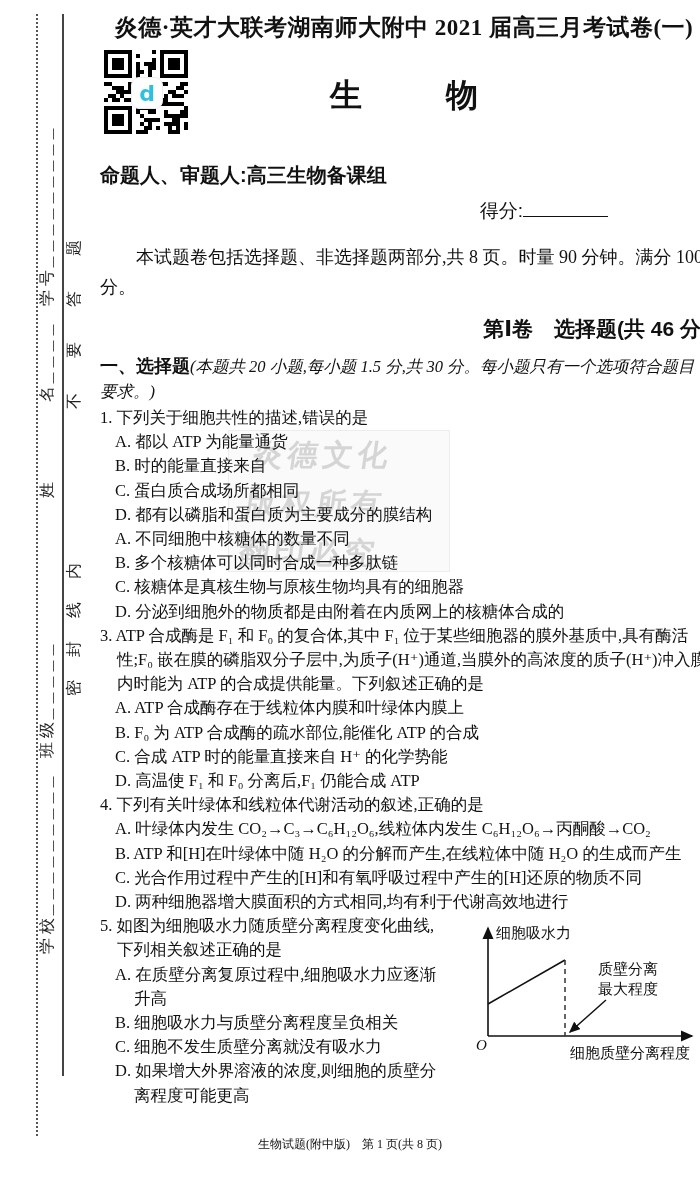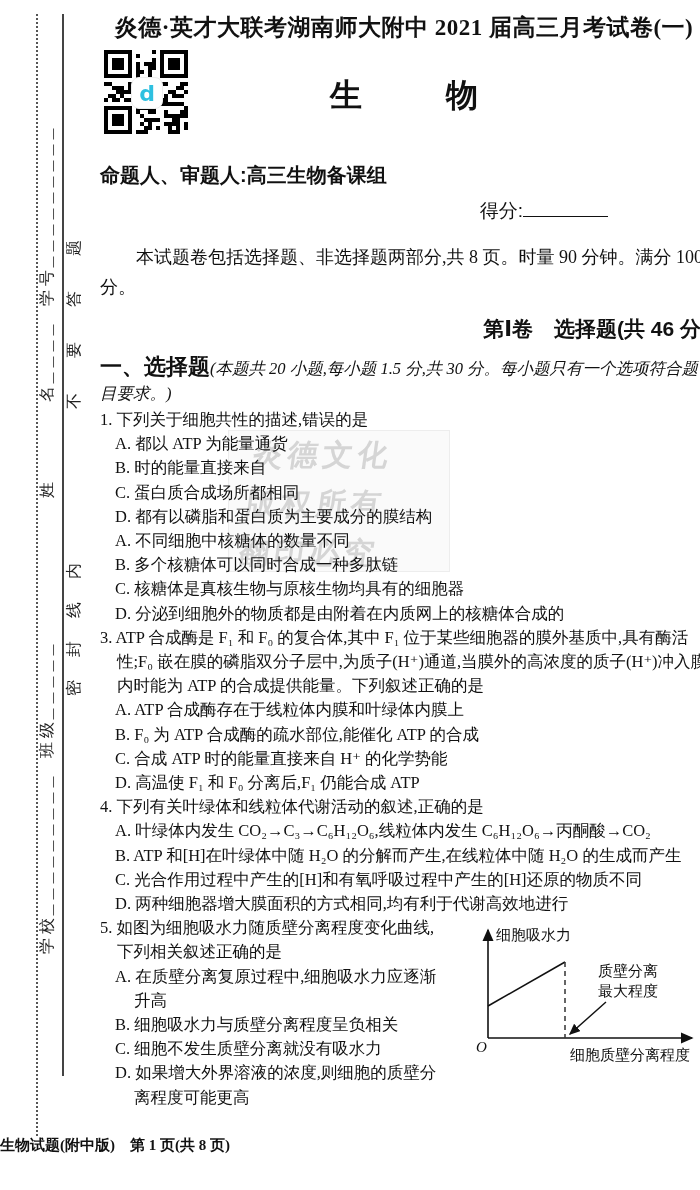--- a/index.html
+++ b/index.html
@@ -35,33 +35,33 @@
   .qr-logo{position:absolute;left:29px;top:29px;width:30px;height:30px;background:#fff;
            border-radius:8px;border:1px solid #eee;display:flex;align-items:center;justify-content:center;
            font-family:"DejaVu Sans",sans-serif;font-weight:bold;font-size:22px;color:#2ec0e0;}
   .subject{display:flex;justify-content:center;gap:84px;font-size:32px;font-weight:bold;padding-top:26px;}
   .setter{margin-top:20px;font-size:20px;font-weight:bold;}
   .score-row{margin-top:8px;text-align:right;padding-right:100px;font-size:19px;font-weight:normal;}
   .score-blank{display:inline-block;width:85px;border-bottom:1.5px solid #111;height:1em;}
   .intro{margin:18px 0 0;font-size:18px;line-height:30px;text-indent:2em;}
   .volume{margin:13px 0 0;text-align:right;font-size:21px;font-weight:bold;}
   .sec-head{margin-top:11px;font-size:17px;line-height:25px;}
-  .sec-head b{font-size:22px;}
+  .sec-head b{font-size:18px;}
   .sec-head .note{font-style:italic;font-size:16.5px;}
 
   .qlist{margin-top:2px;}
   .question{font-size:16.5px;line-height:24.2px;}
   .stem{padding-left:17px;text-indent:-17px;}
   .opt{margin-left:15px;padding-left:19px;text-indent:-19px;}
 
   .figure{float:right;width:238px;height:150px;margin:2px 0 2px 24px;text-align:center;}
   .figure svg{display:block;}
   .figure text{font-size:15px;fill:#111;font-family:"Liberation Serif","DejaVu Serif",serif;}
 
-  .footer{position:absolute;top:1136px;left:0;width:100%;font-size:15px;font-weight:bold;}
+  .footer{position:absolute;top:1136px;left:0;width:100%;text-align:center;font-size:12px;}
 </style>
 </head>
 <body>
 
 <div class="page">
 
   <div class="v-strip v-outer">
     <span>　　　　　　　　　　　　学 校＿＿＿＿＿＿＿＿＿　班 级＿＿＿＿＿　　　　　　　　　姓　　　　　名＿＿＿＿　学 号＿＿＿＿＿＿＿＿＿</span>
   </div>
   <div class="dotted-line"></div>

